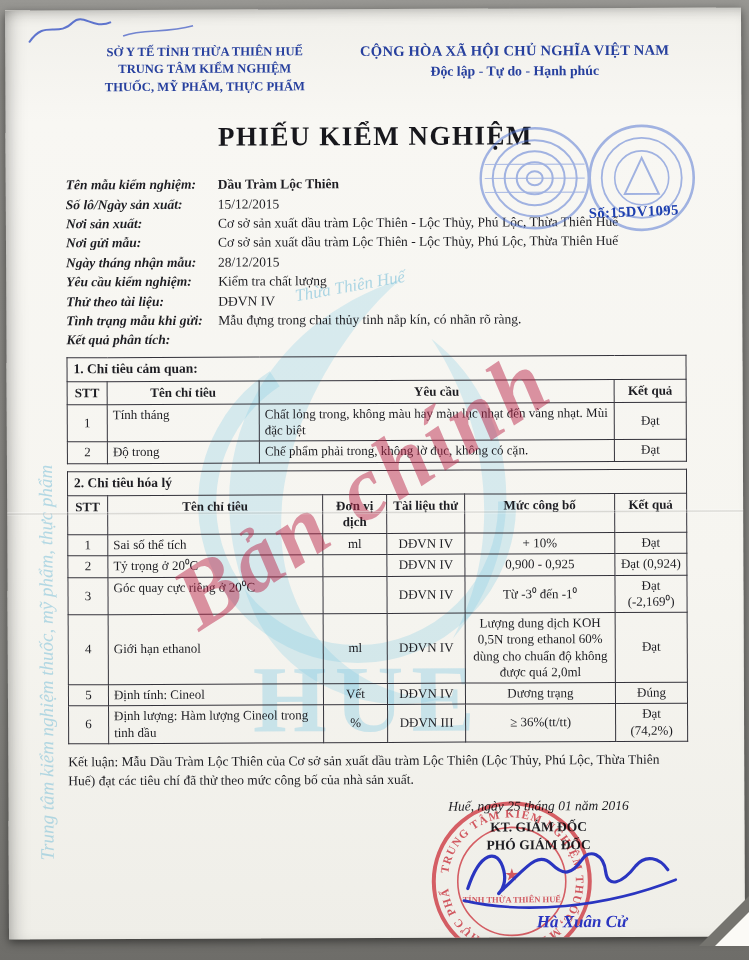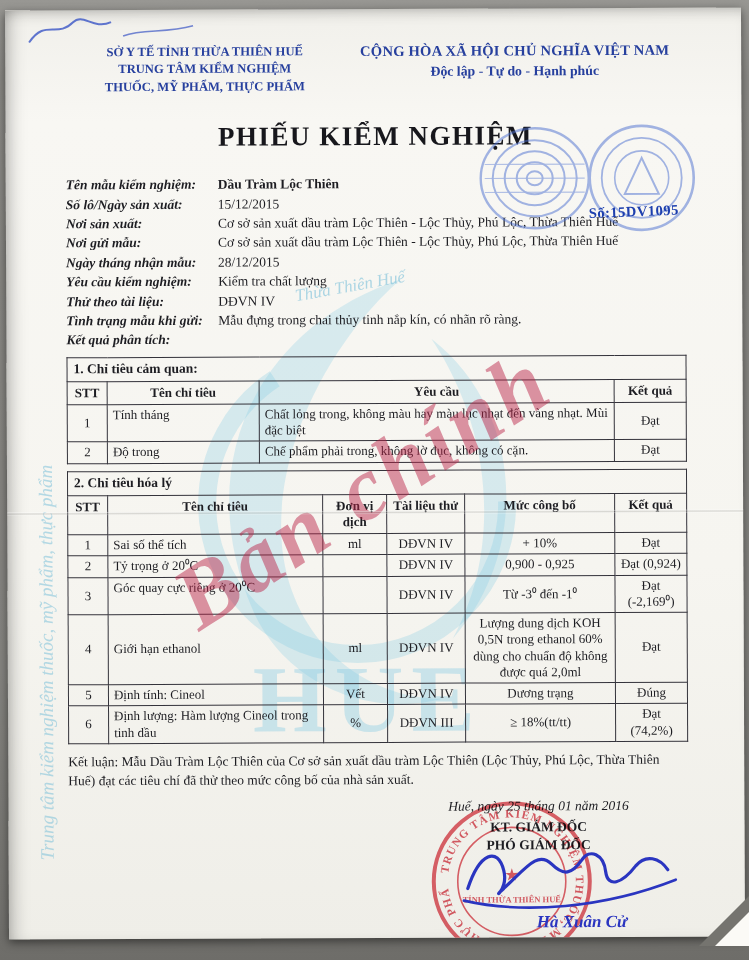--- a/index.html
+++ b/index.html
@@ -226,21 +226,21 @@
           <td class="c mid">Vết</td>
           <td class="c mid">DĐVN IV</td>
           <td class="c mid">Dương trạng</td>
           <td class="c mid">Đúng</td>
         </tr>
         <tr>
           <td class="c mid">6</td>
           <td>Định lượng: Hàm lượng Cineol trong tinh dầu</td>
           <td class="c mid">%</td>
           <td class="c mid">DĐVN III</td>
-          <td class="c mid">≥ 18%(tt/tt)</td>
+          <td class="c mid">≥ 36%(tt/tt)</td>
           <td class="c">Đạt (74,2%)</td>
         </tr>
       </tbody>
     </table>
 
     <p class="conclusion">
       <b>Kết luận:</b>
       <span>Mẫu</span>
       <b>Dầu Tràm Lộc Thiên</b>
       <span>của Cơ sở sản xuất dầu tràm Lộc Thiên (Lộc Thủy, Phú Lộc, Thừa Thiên Huế) đạt các tiêu chí đã thử theo mức công bố của nhà sản xuất.</span>

